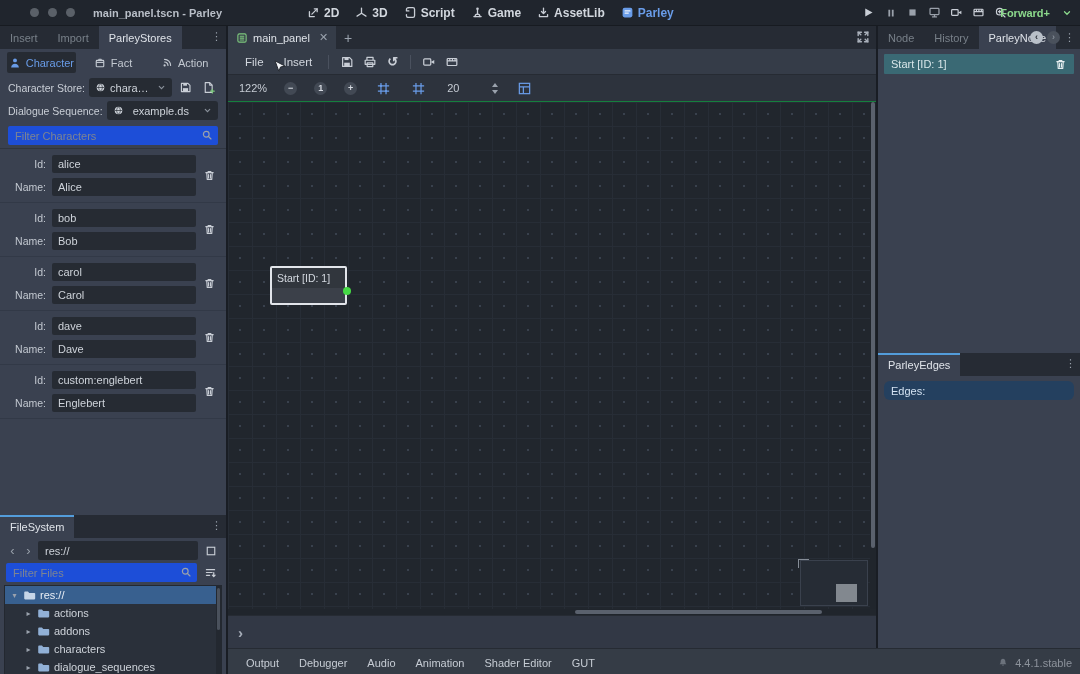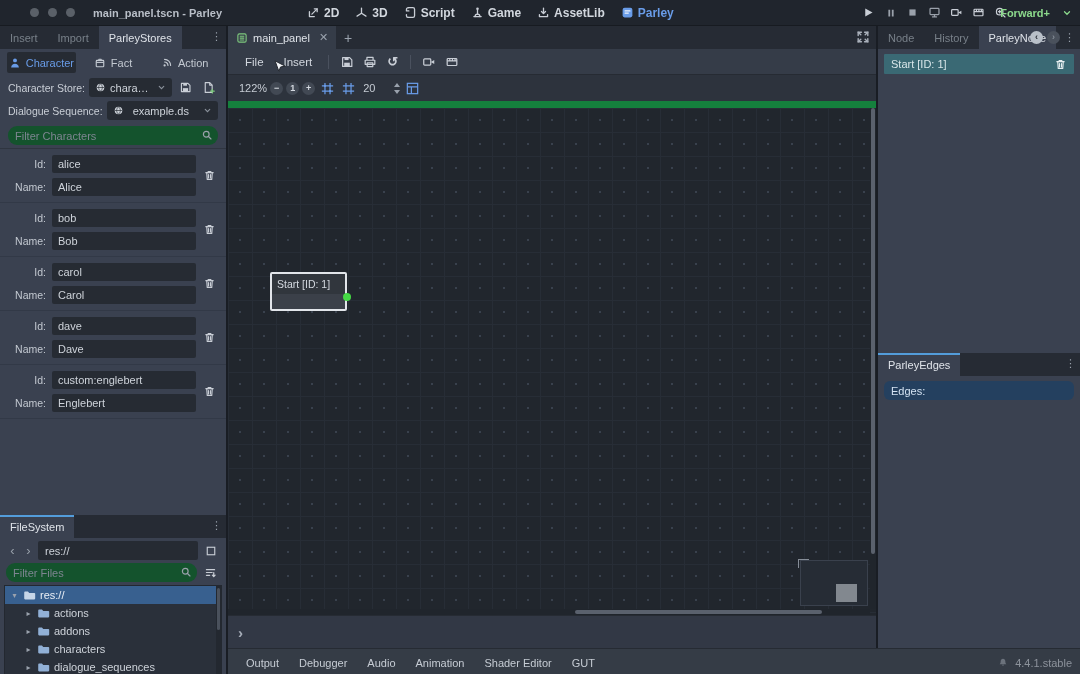--- a/index.html
+++ b/index.html
@@ -39,21 +39,21 @@
   .subtab{flex:1;height:21px;display:flex;align-items:center;justify-content:center;gap:5px;color:#c3c9d1;border-radius:2px}
   .subtab.active{background:#262b33;color:#699ce8}
   .form-row{display:flex;align-items:center;gap:4px;padding:2px 8px;flex:none}
   .form-label{color:#c9ced6;font-size:10.5px;white-space:nowrap}
   .dropdown{display:flex;align-items:center;gap:4px;background:#262b33;border-radius:3px;height:19px;padding:0 6px;color:#ced3da;flex:1;min-width:0}
   .dropdown .dd-val{overflow:hidden;text-overflow:ellipsis;white-space:nowrap}
   .dropdown .caret{margin-left:auto;color:#8b929c;flex:none}
   .tool-icon{width:19px;height:18px;display:flex;align-items:center;justify-content:center;color:#c9ced6;flex:none}
   .search-row{padding:4px 8px 3px;flex:none}
   .search-box{position:relative;flex:1}
-  .search-box input{width:100%;box-sizing:border-box;height:19px;background:#14532d;border:none;border-radius:9px;color:#ced3da;padding:0 14px 0 7px;font:11px "Liberation Sans",sans-serif;outline:none}
+  .search-box input{width:100%;box-sizing:border-box;height:19px;background:#1d4ed8;border:none;border-radius:2px;color:#ced3da;padding:0 14px 0 7px;font:11px "Liberation Sans",sans-serif;outline:none}
   input::placeholder{color:#7e8591}
   .search-box .mag{position:absolute;right:5px;top:3px;color:#9aa1ab}
   .char-list{flex:none;border-top:1px solid #2f3540}
   .char-block{display:flex;align-items:center;padding:6px 4px 6px 0;border-bottom:1px solid #323947}
   .char-fields{flex:1;display:grid;grid-template-columns:46px 1fr;row-gap:5px;column-gap:6px;align-items:center;min-width:0}
   .char-label{text-align:right;color:#c3c9d1;font-size:10.5px}
   .char-fields input{width:100%;box-sizing:border-box;height:18px;background:#262b33;border:none;border-radius:2px;color:#ced3da;padding:0 6px;font:11px "Liberation Sans",sans-serif;outline:none}
   .char-trash{width:26px;display:flex;align-items:center;justify-content:center;color:#c9ced6;flex:none}
   .add-btn{margin:8px 8px 6px;height:19px;background:#272d37;border-radius:2px;display:flex;align-items:center;justify-content:center;color:#d6dae1;flex:none}
   .left-filler{flex:1}
@@ -76,21 +76,21 @@
   .etab{background:#353c48;color:#dfe3e9;display:flex;gap:5px;align-items:center;padding:4px 8px}
   .etab .close{color:#9aa2ad;margin-left:4px;font-size:11px}
   .plus-btn{width:24px;display:flex;align-items:center;justify-content:center;color:#9aa2ad;font-size:14px}
   .fullscreen{position:absolute;right:6px;top:4px;color:#aab1bb}
   .toolbar{height:25px;background:#353c48;display:flex;align-items:center;gap:2px;padding:0 8px;position:relative;border-bottom:1px solid #262b33;flex:none}
   .menu-text{padding:0 9px;color:#d2d7de;font-size:11.5px}
   .tb-sep{width:1px;height:14px;background:#4a515e;margin:0 5px}
   .tb-icon{width:21px;height:18px;display:flex;align-items:center;justify-content:center;color:#c9ced6}
   .refresh-glyph{font-size:13px;font-weight:bold;line-height:1}
   .cursor-overlay{position:absolute;left:46px;top:11px;pointer-events:none;z-index:5}
-  .graphbar{height:26px;background:#2d333d;display:flex;align-items:center;gap:3px;padding:0 11px;flex:none;border-bottom:7px solid #15803d}
+  .graphbar{height:26px;background:#2d333d;display:flex;align-items:center;gap:17px;padding:0 11px;flex:none;border-bottom:1px solid #15803d}
   .zoom-label{color:#c6ccd4}
   .zcircle{width:13px;height:13px;border-radius:50%;background:#424954;color:#d5dae1;display:flex;align-items:center;justify-content:center;font-size:9px;font-weight:bold;line-height:1}
   .gicon{width:18px;height:16px;display:flex;align-items:center;justify-content:center;color:#699ce8}
   .snap-val{color:#c6ccd4;margin-left:3px}
   .spinner{display:flex;flex-direction:column;gap:3px;margin-left:16px}
   .spin-up{width:0;height:0;border-left:3px solid transparent;border-right:3px solid transparent;border-bottom:4px solid #9aa2ad}
   .spin-down{width:0;height:0;border-left:3px solid transparent;border-right:3px solid transparent;border-top:4px solid #9aa2ad}
   .canvas{flex:1;position:relative;background-color:#21262d;overflow:hidden;
     background-image:radial-gradient(circle,#39414d 1px,transparent 1.4px),
       linear-gradient(#272d36 1px,transparent 1px),

